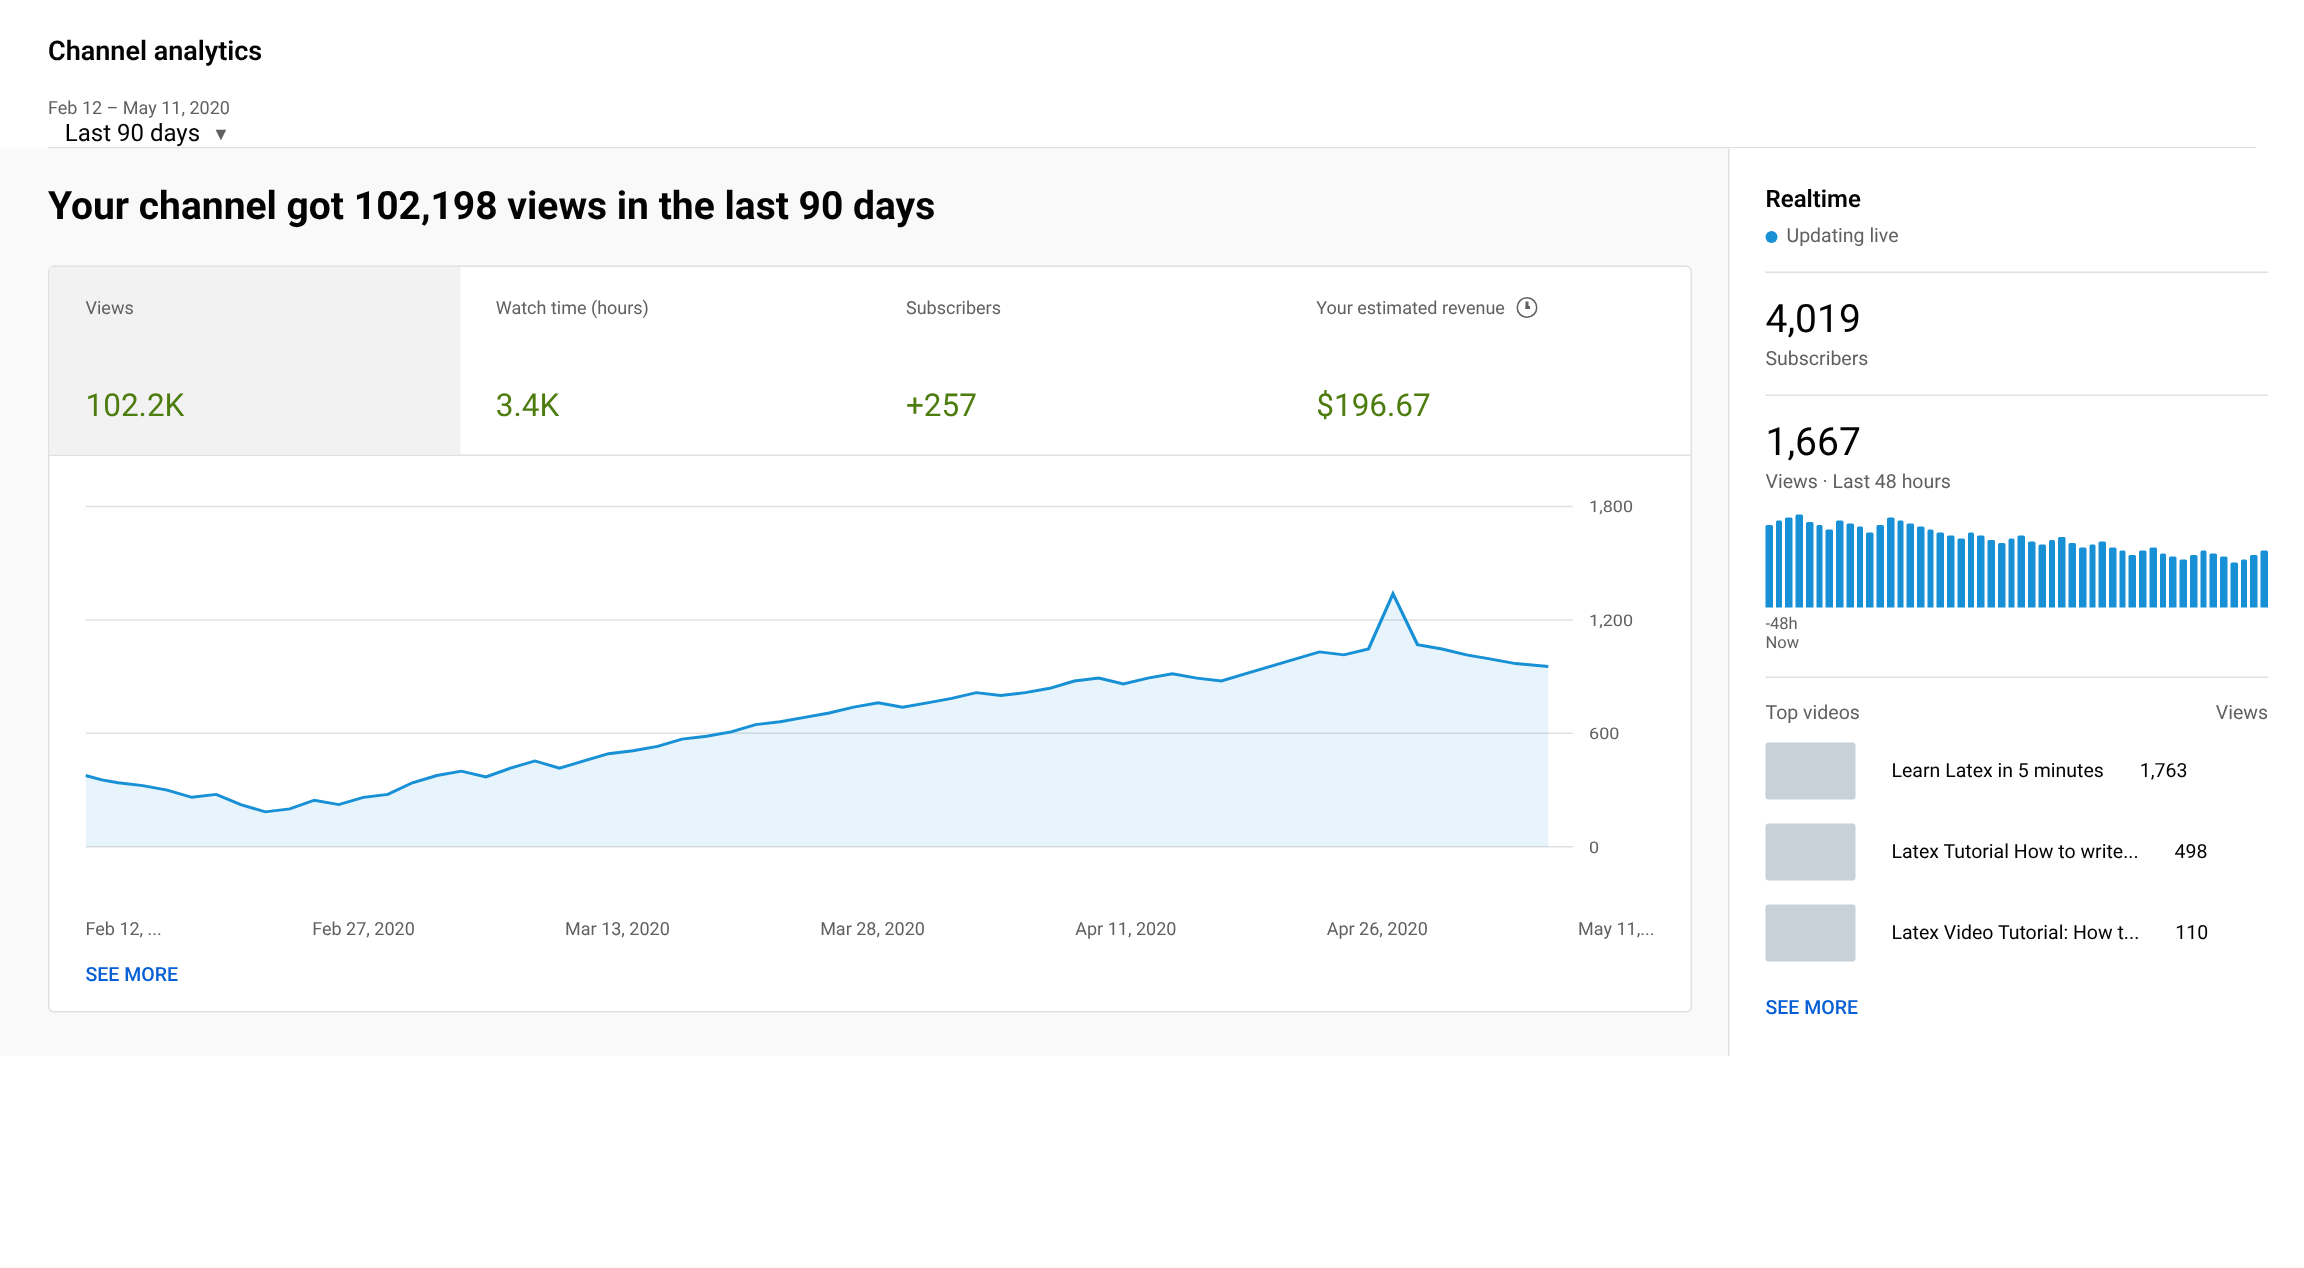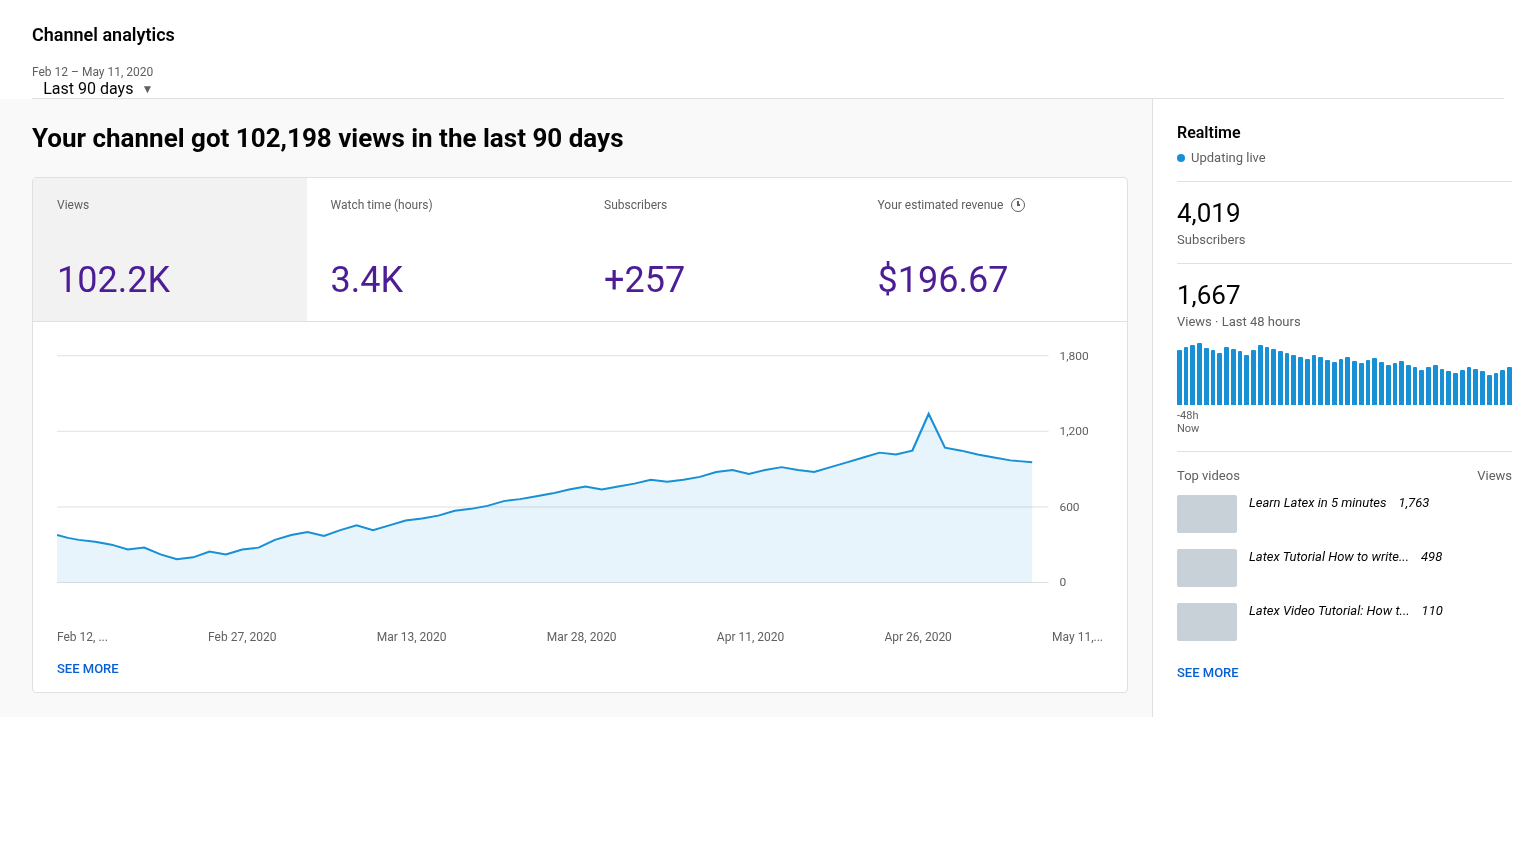--- a/index.html
+++ b/index.html
@@ -26,21 +26,21 @@
     .main-panel { flex: 1; padding: 24px 24px 24px 32px; }
 
     .summary-headline { font-size: 26px; font-weight: 700; margin-bottom: 24px; }
 
     .analytics-card { background: #fff; border: 1px solid #e0e0e0; border-radius: 4px; padding: 0; }
 
     .metrics-row { display: flex; padding: 0; border-bottom: 1px solid #e0e0e0; }
     .metric-item { padding: 20px 24px; flex: 1; cursor: pointer; }
     .metric-item.active { background: #f2f2f2; }
     .metric-label { font-size: 12px; color: #606060; margin-bottom: 6px; display: flex; align-items: center; gap: 4px; }
-    .metric-value { font-size: 36px; font-weight: 400; color: #4c1d95; margin-top: 47px; }
+    .metric-value { font-size: 21px; font-weight: 400; color: #4d7c0f; margin-top: 47px; }
 
     .chart-area { padding: 24px; position: relative; height: 300px; }
     .chart-svg { width: 100%; height: 100%; }
     .x-axis-labels { display: flex; justify-content: space-between; padding: 8px 24px 0 24px; }
     .x-label { font-size: 12px; color: #606060; }
 
     .see-more { padding: 16px 24px; }
     .see-more-link { color: #065fd4; font-size: 13px; font-weight: 500; cursor: pointer; text-decoration: none; }
 
     .sidebar-panel { width: 384px; background: #fff; border-left: 1px solid #e0e0e0; padding: 24px; flex-shrink: 0; }
@@ -55,21 +55,21 @@
     .stat-label { font-size: 13px; color: #606060; margin-top: 4px; }
 
     .bar-chart { display: flex; align-items: flex-end; height: 60px; gap: 2px; margin: 16px 0 4px 0; }
     .bar { background: #1890d6; flex: 1; border-radius: 1px 1px 0 0; min-width: 3px; }
     .bar-time-labels { display: flex; justify-content: space-between; font-size: 11px; color: #606060; flex-direction: column; }
 
     .top-videos-header { display: flex; justify-content: space-between; align-items: center; margin: 16px 0 12px 0; }
     .top-videos-label { font-size: 13px; color: #606060; }
     .views-label { font-size: 13px; color: #606060; }
 
-    .video-row { display: flex; align-items: flex-start; gap: 12px; margin-bottom: 16px; font-style: italic; }
+    .video-row { display: flex; align-items: center; gap: 24px; margin-bottom: 16px; }
     .video-thumb { width: 60px; height: 38px; background: #e0e0e0; flex-shrink: 0; border-radius: 2px; }
     .video-title { font-size: 13px; color: #030303; }
     .video-views { font-size: 13px; color: #030303; flex-shrink: 0; }
 
     .sidebar-see-more { color: #065fd4; font-size: 13px; font-weight: 500; cursor: pointer; margin-top: 8px; display: inline-block; }
 
     .grid-lines { stroke: #e0e0e0; stroke-width: 1; }
     .chart-line { fill: none; stroke: #1890d6; stroke-width: 2; }
     .chart-fill { fill: rgba(24, 144, 214, 0.1); }
     .y-label { font-size: 11px; fill: #606060; }

